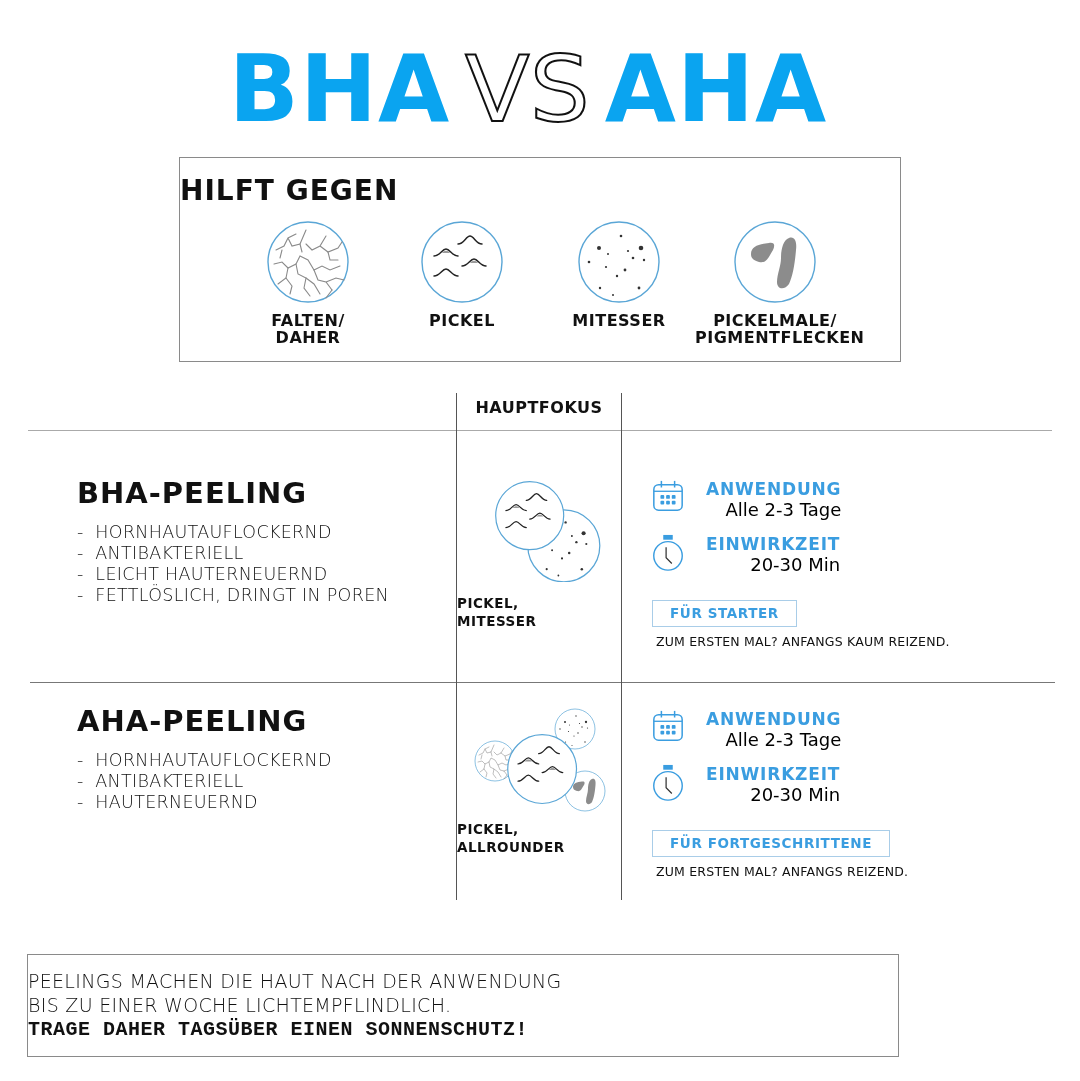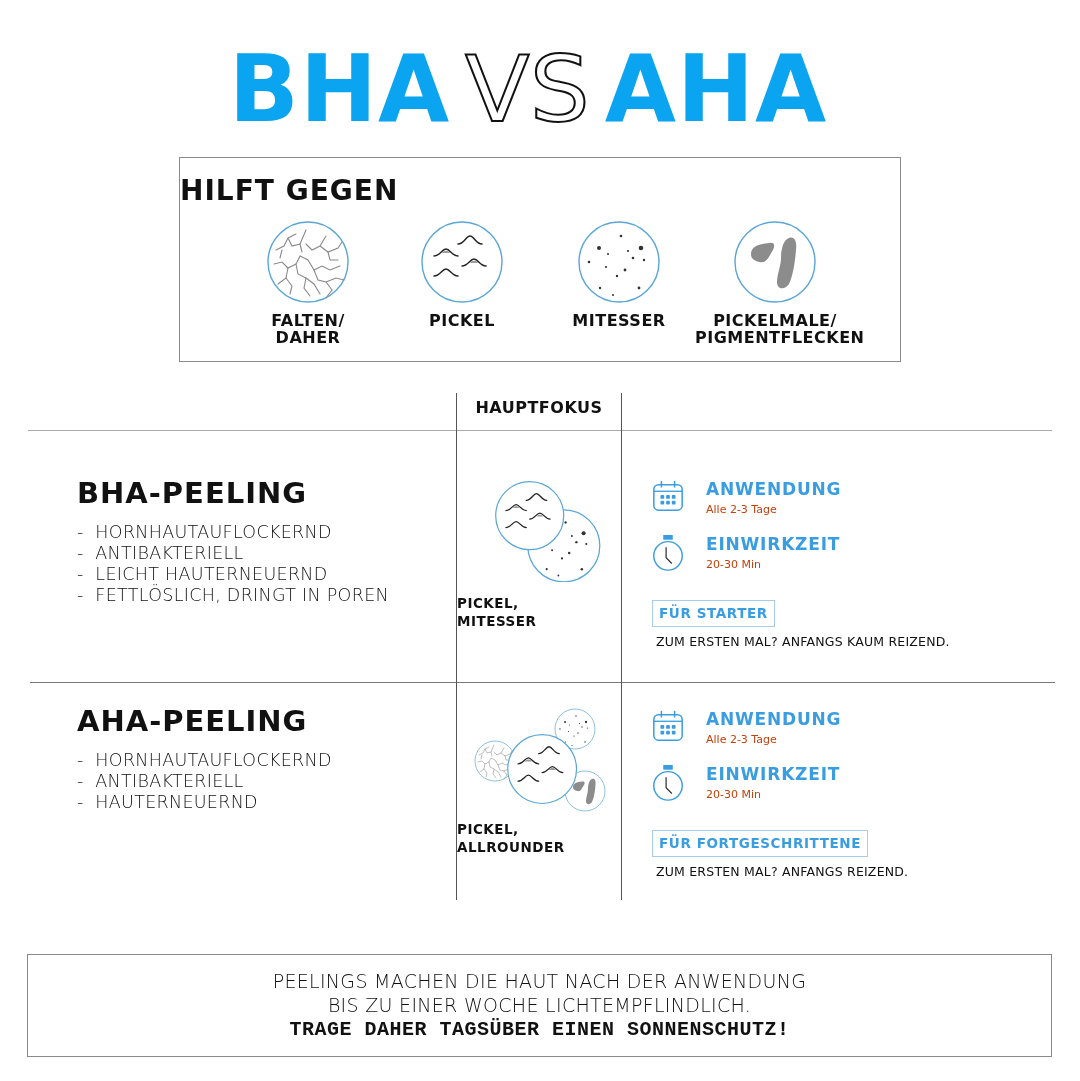--- a/index.html
+++ b/index.html
@@ -22,29 +22,29 @@
   .vline { position: absolute; width: 0; border-left: 1.2px solid #555; }
 
   .peel-title { position: absolute; left: 77px; font-weight: bold; font-size: 29px; letter-spacing: 1px; }
   .peel-list { position: absolute; left: 77px; list-style: none; font-size: 17.5px; line-height: 21px; letter-spacing: 0.3px; font-weight: 300; }
   .peel-list li::before { content: "-  "; white-space: pre; }
 
   .focus { position: absolute; left: 457px; width: 164px; text-align: left; }
   .focus svg { display: block; margin: 0 auto; }
   .focus-label { font-weight: bold; font-size: 13.5px; line-height: 18px; letter-spacing: 0.5px; }
 
-  .info-row { position: absolute; left: 650px; display: flex; align-items: flex-start; }
+  .info-row { position: absolute; left: 650px; display: flex; align-items: flex-start; text-align: right; }
   .info-row .ico { width: 36px; margin-right: 20px; }
   .info-head { color: #3a9de0; font-weight: bold; font-size: 17px; letter-spacing: 0.8px; line-height: 20px; }
-  .info-val { font-size: 11px; line-height: 21px; color: #c2410c; }
-
-  .badge { position: absolute; left: 652px; border: 1.2px solid #a9cde8; color: #3a9de0; font-weight: bold; font-size: 13.5px; letter-spacing: 0.6px; padding: 4px 6px; line-height: 17px; }
+  .info-val { font-size: 18px; line-height: 21px; color: #000000; }
+
+  .badge { position: absolute; left: 652px; border: 1.2px solid #a9cde8; color: #3a9de0; font-weight: bold; font-size: 13.5px; letter-spacing: 0.6px; padding: 4px 17px; line-height: 17px; }
   .note { position: absolute; left: 656px; font-size: 12.5px; letter-spacing: 0.2px; color: #111; }
 
-  .footer-box { position: absolute; left: 27px; top: 954px; width: 1025px; height: 103px; border: 1.5px solid #8a8a8a; text-align: center; padding-top: 14px; }
+  .footer-box { position: absolute; left: 27px; top: 954px; width: 872px; height: 103px; border: 1.5px solid #8a8a8a; padding-top: 14px; }
   .footer-line { font-size: 19px; line-height: 24px; letter-spacing: 0.3px; font-weight: 300; }
   .footer-bold { font-size: 20px; line-height: 26px; font-weight: bold; letter-spacing: 0.5px; font-family: Liberation Mono, monospace; }
 </style>
 </head>
 <body>
 
 <svg width="0" height="0" style="position:absolute">
   <defs>
     <symbol id="sym-wrinkles" viewBox="0 0 84 84">
       <circle cx="42" cy="42" r="40" fill="#fff" stroke="#5aa6d6" stroke-width="1.4"></circle>

